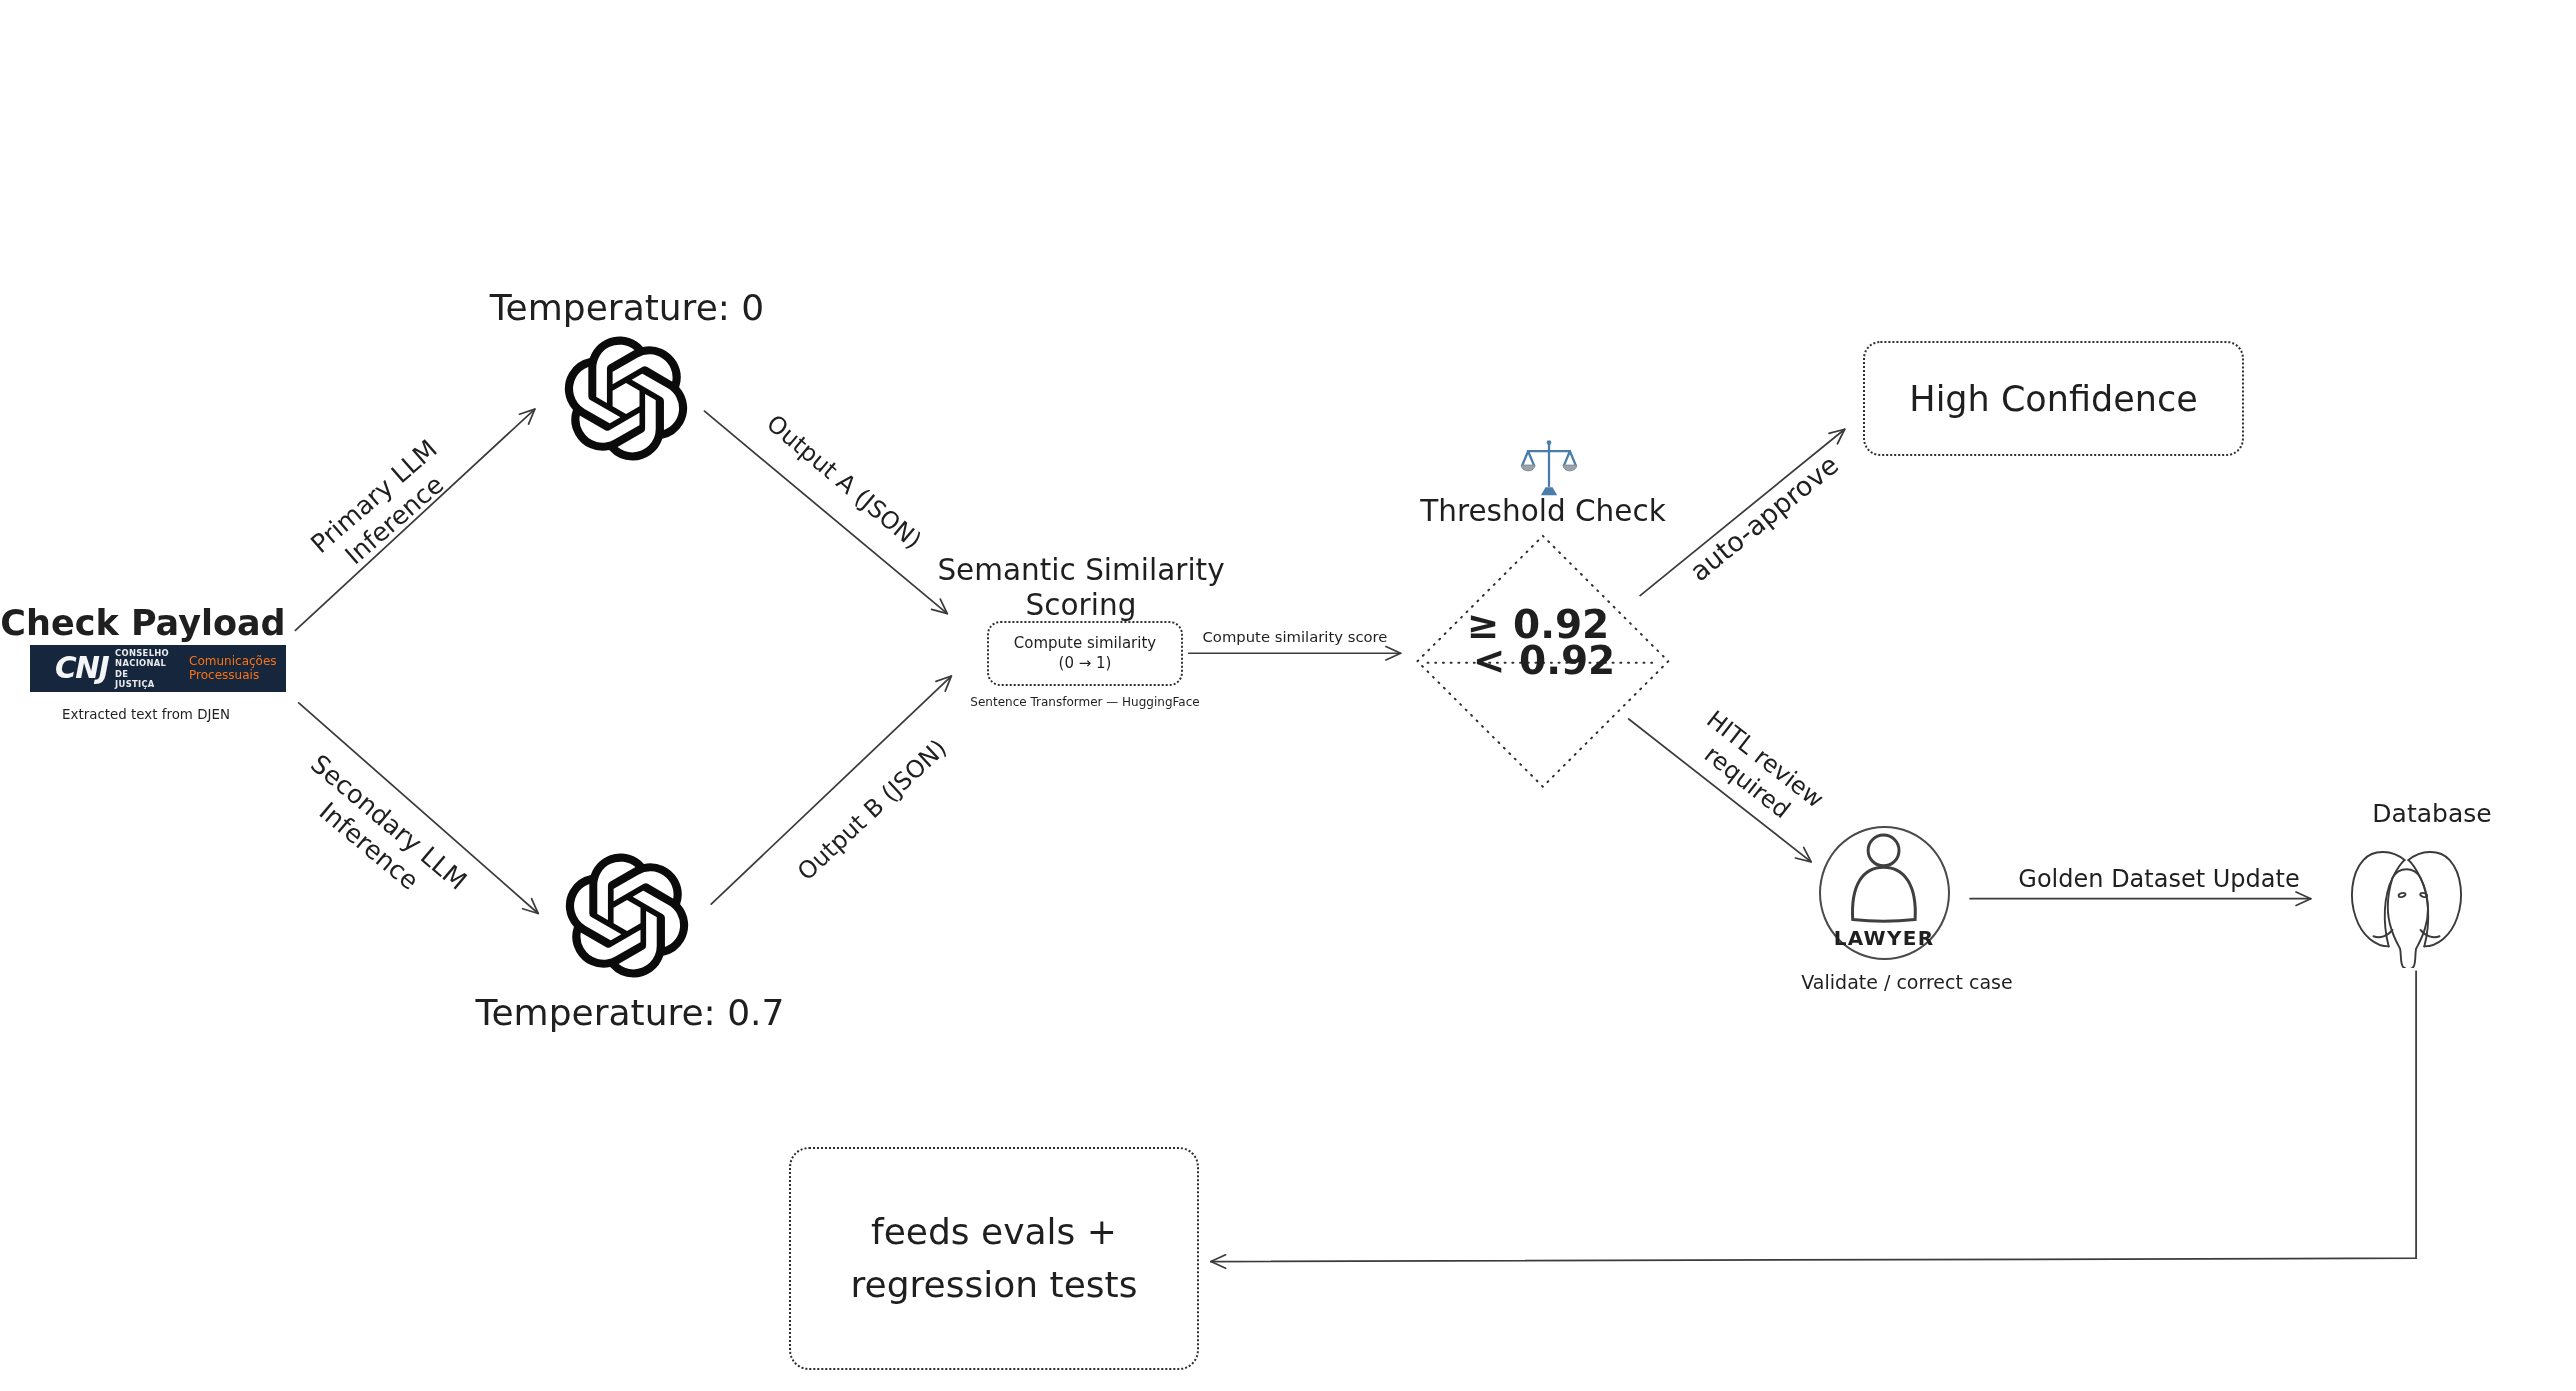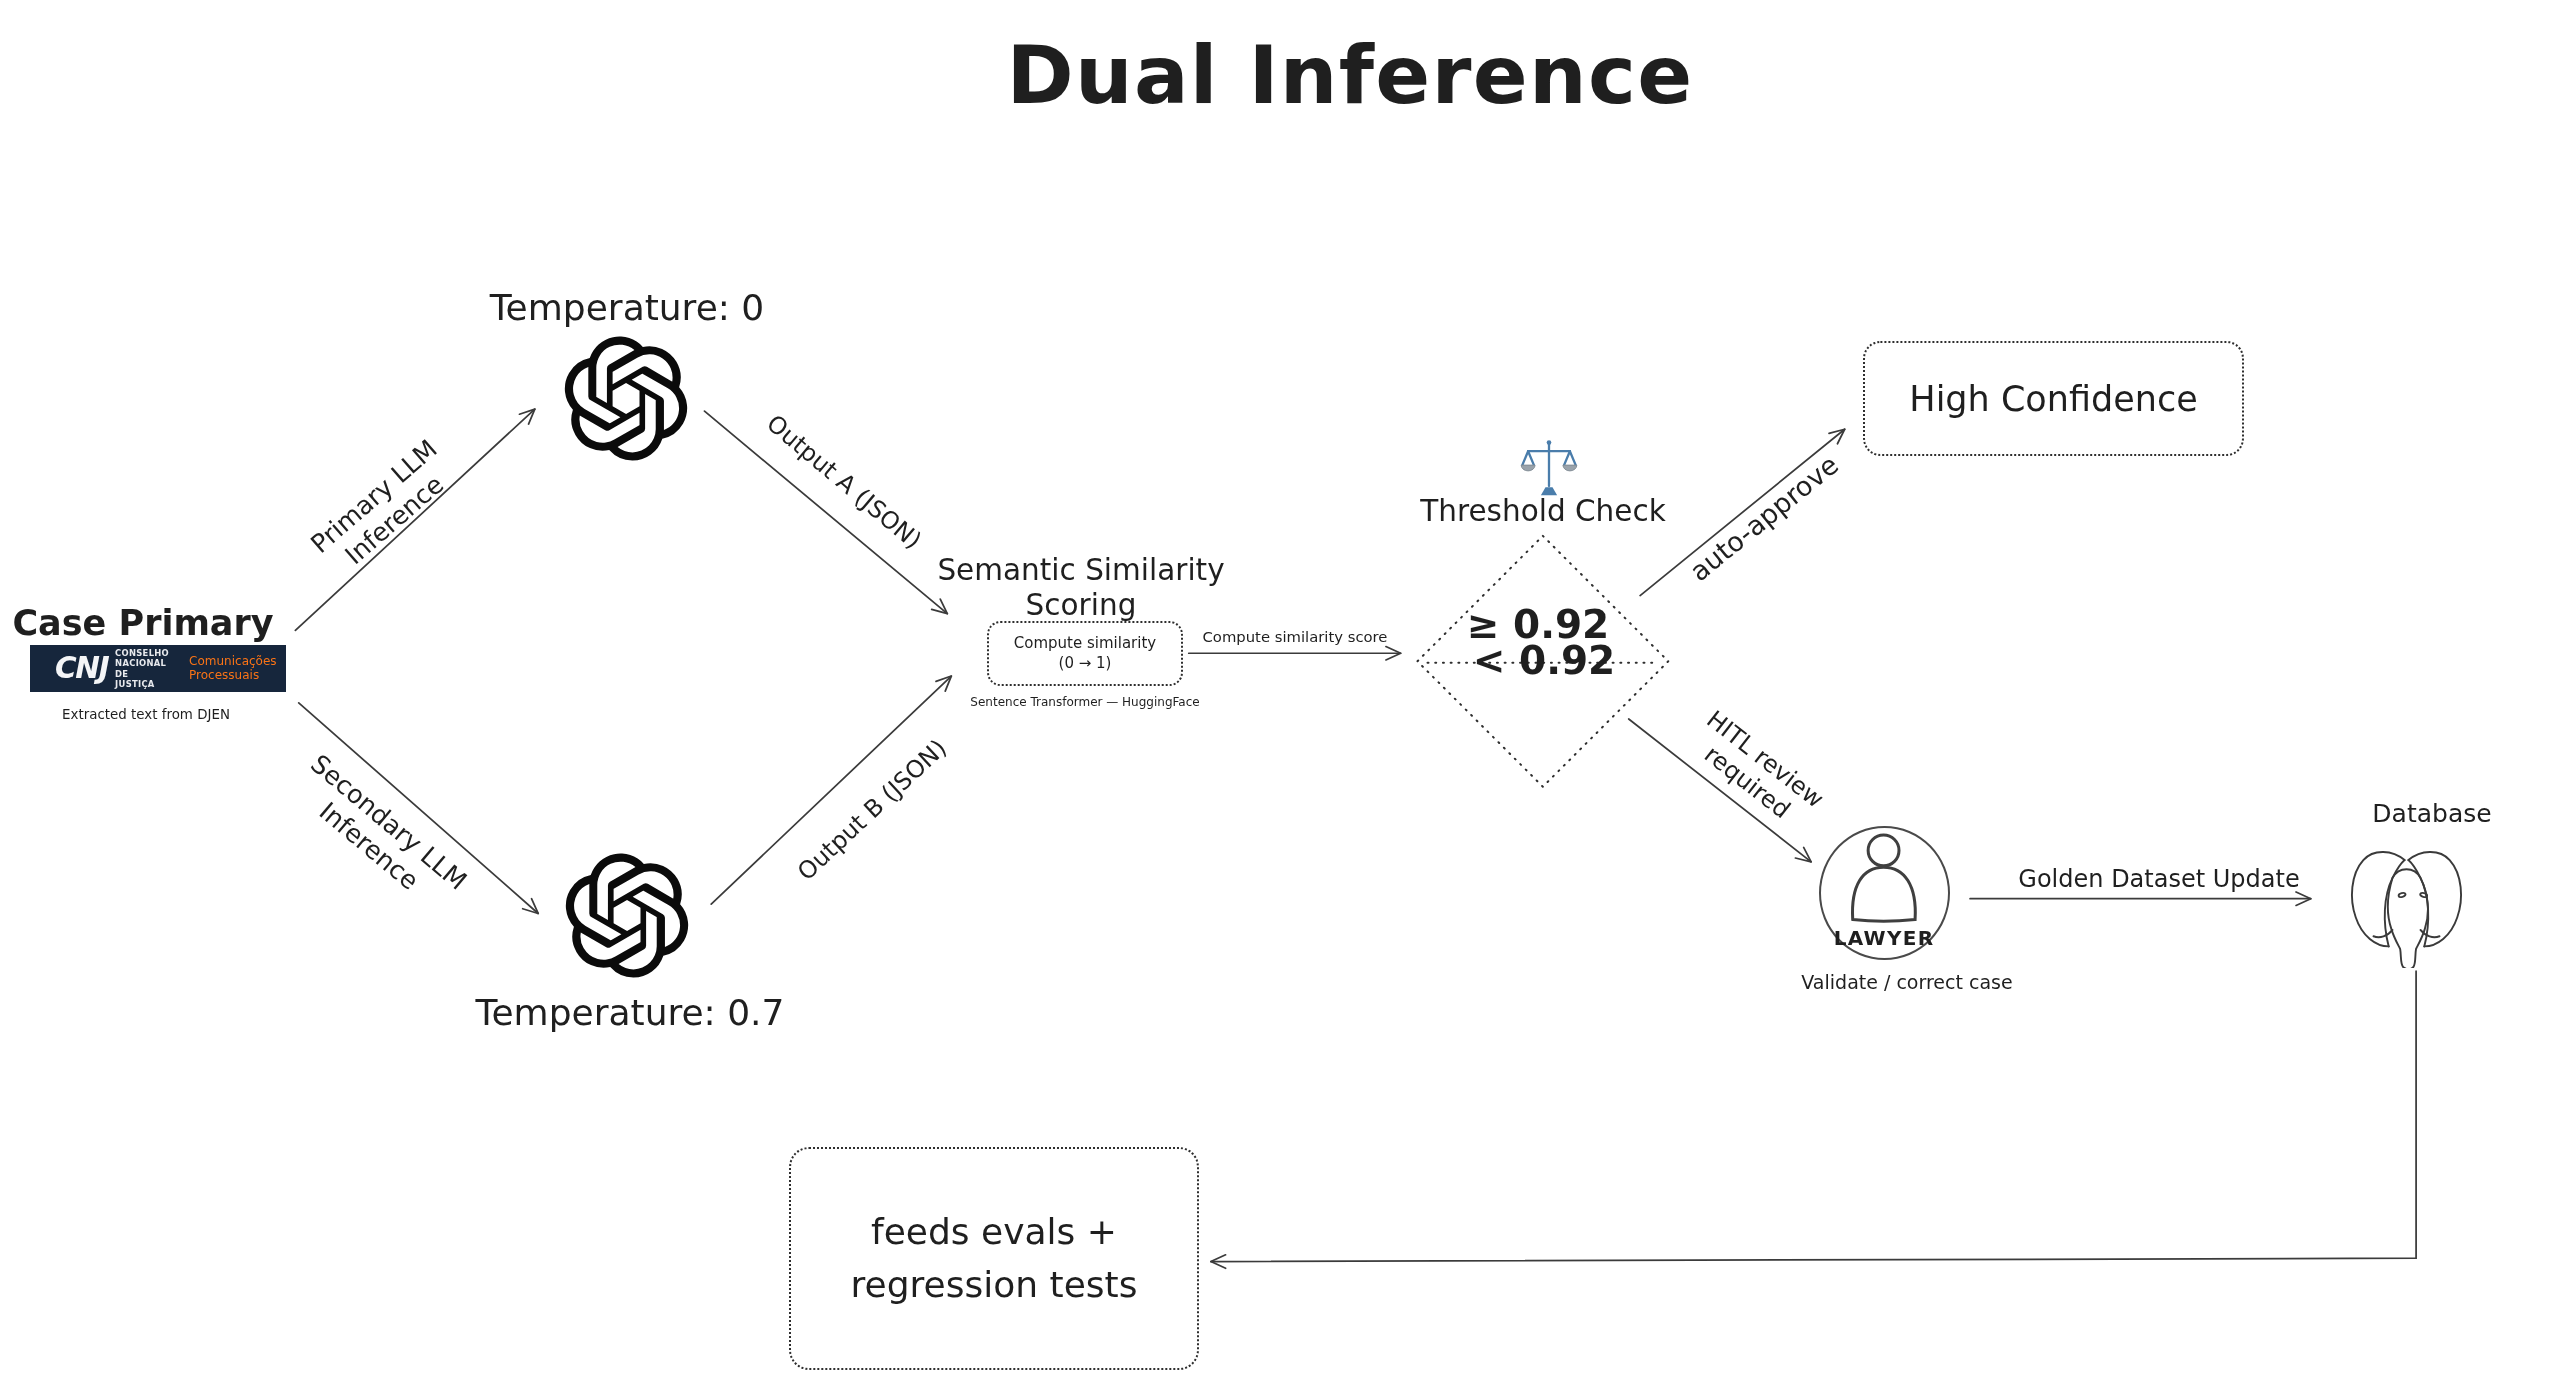--- a/index.html
+++ b/index.html
@@ -74,23 +74,22 @@
       <path d="M2300,799 L2487,986 L2300,1173 L2113,986 Z"></path>
       <line x1="2128" y1="988" x2="2473" y2="988"></line>
     </g>
 
     <g stroke="#3f3f3f" stroke-width="4.5" fill="none" stroke-linecap="round">
       <circle cx="2808" cy="1268" r="23"></circle>
       <path d="M2762,1371 C2759,1320 2777,1293 2808,1293 C2839,1293 2858,1320 2855,1371 C2826,1374 2790,1374 2762,1371 Z"></path>
     </g>
   </svg>
 
-  <div class="lbl t-title">Dual Inference</div>
 
-  <div class="lbl t-case">Case Primary</div>
+  <div class="lbl t-case">Check Payload</div>
   <div class="abs banner">
     <span class="cnj-acr">CNJ</span>
     <span class="cnj-council">CONSELHO
 NACIONAL
 DE JUSTIÇA</span>
     <span class="banner-div"></span>
     <svg width="31" height="31" viewBox="0 0 46 46">
       <circle cx="23" cy="21" r="15" fill="none" stroke="#6b9ec7" stroke-width="4"></circle>
       <path d="M13,34 L8,43 L20,37 Z" fill="#6b9ec7"></path>
       <circle cx="23" cy="21" r="8" fill="#5b8fba"></circle>

